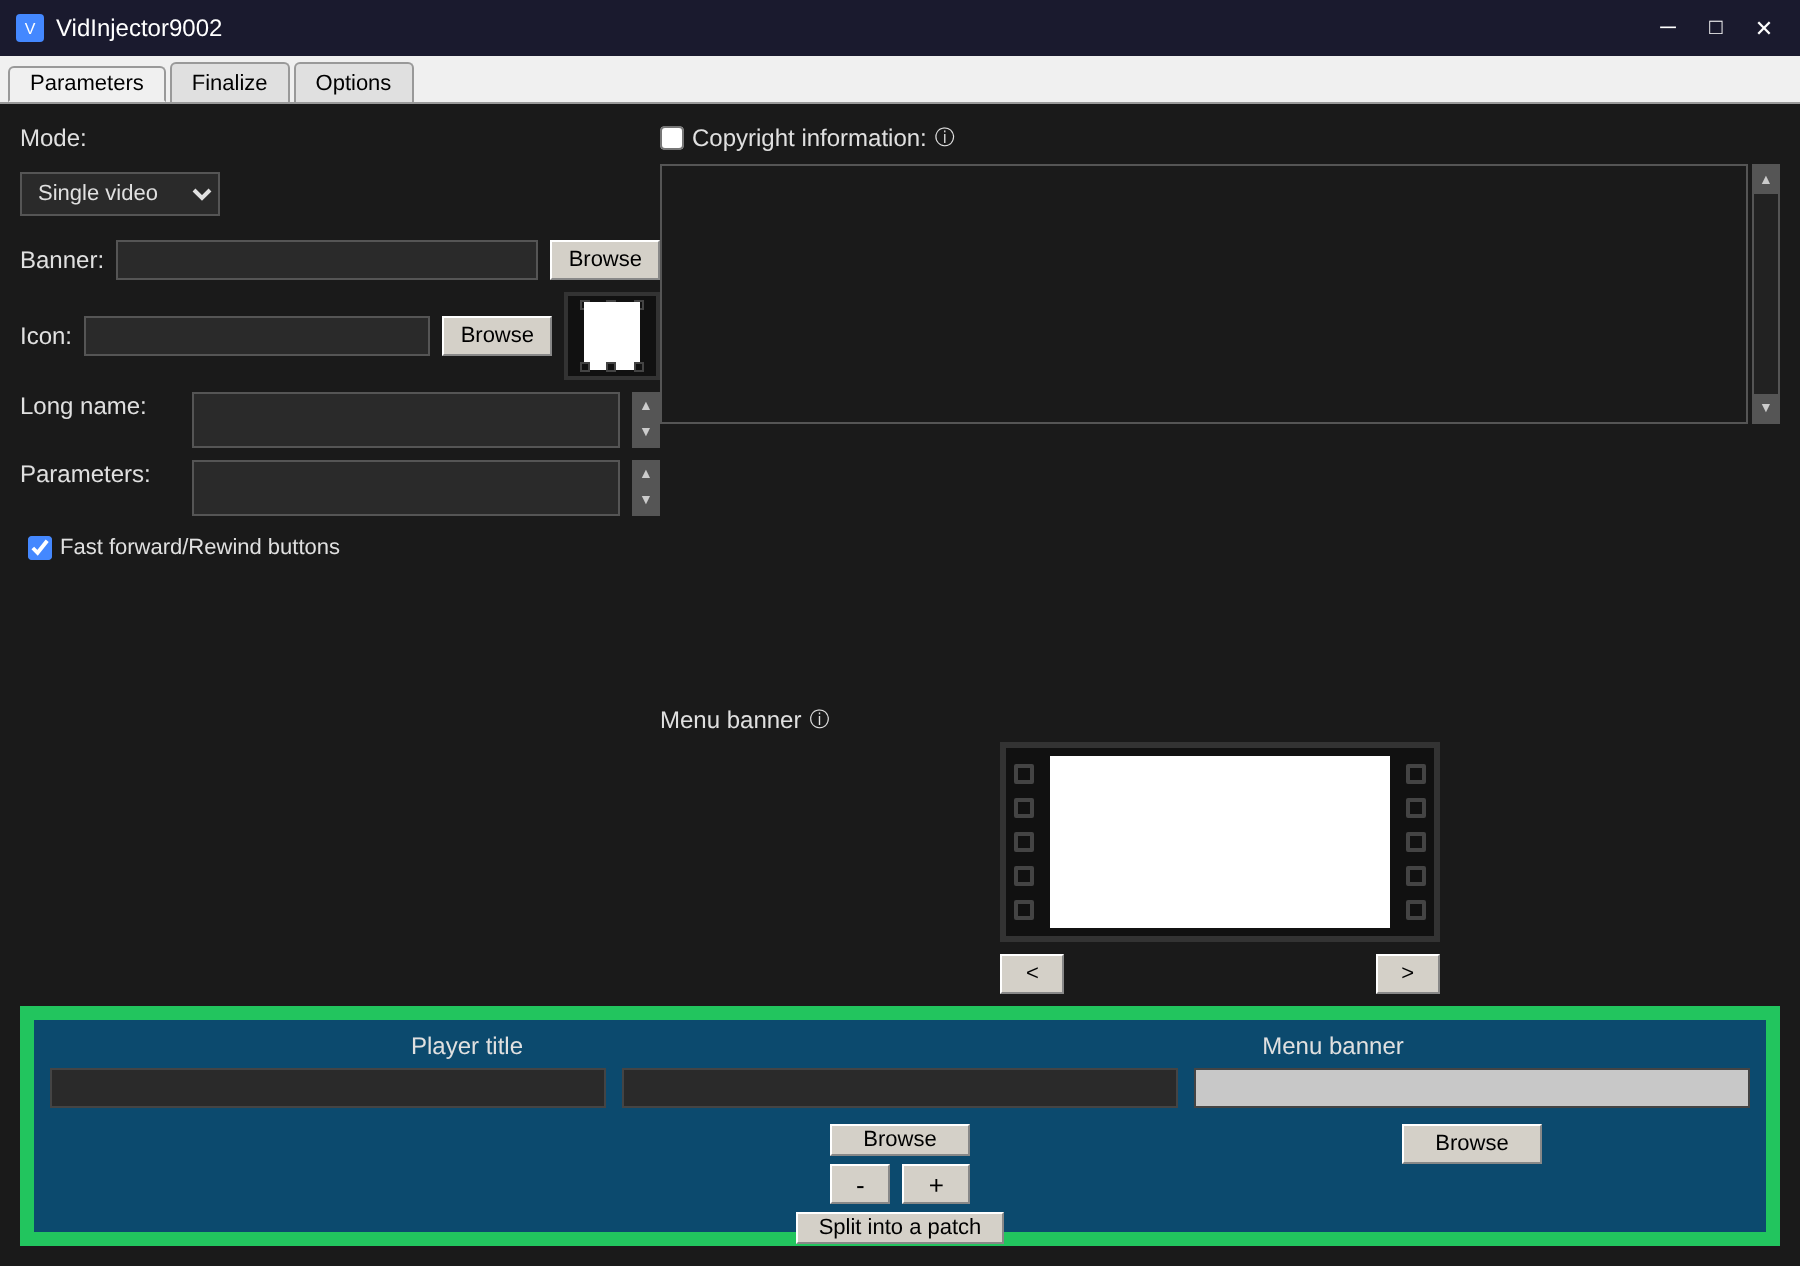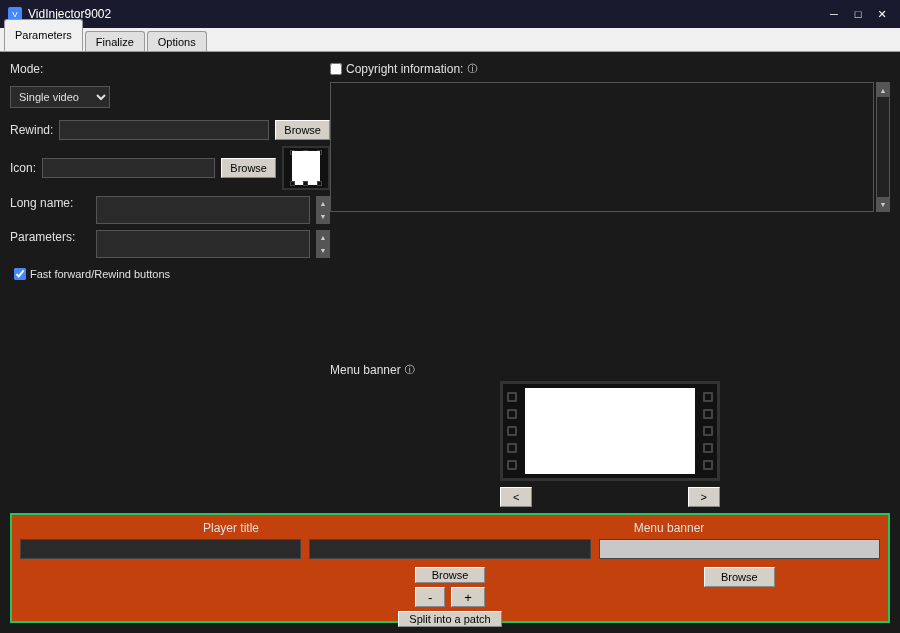--- a/index.html
+++ b/index.html
@@ -74,21 +74,21 @@
       height: 20px;
       display: flex;
       align-items: center;
       margin-right: 2px;
       border-radius: 3px 3px 0 0;
     }
     .tab.active {
       background: #f0f0f0;
       border-bottom: 1px solid #f0f0f0;
       font-weight: normal;
-      height: 32px;
+      height: 18px;
     }
 
     
     .main {
       background: #1a1a1a;
       color: #e0e0e0;
       width: 900px;
       height: calc(633px - 28px - 24px);
       padding: 10px;
       display: flex;
@@ -459,21 +459,21 @@
         <span class="field-label">Mode:</span>
       </div>
       <div style="margin-bottom:6px;">
         <select class="mode-select">
           <option>Single video</option>
           <option>Multiple videos</option>
         </select>
       </div>
 
       <div class="field-row">
-        <span class="field-label">Rewind:</span>
+        <span class="field-label">Banner:</span>
         <input type="text" class="field-input" style="width: 100px;">
         <button class="browse-btn">Browse</button>
       </div>
 
       <div class="field-row">
         <span class="field-label">Icon:</span>
         <input type="text" class="field-input" style="width: 80px;">
         <button class="browse-btn">Browse</button>
 
         <div class="icon-film-strip">
@@ -561,21 +561,21 @@
           </div>
         </div>
         <div class="menu-banner-controls" style="width:220px;">
           <button class="nav-btn">&lt;</button>
           <button class="nav-btn">&gt;</button>
         </div>
       </div>
     </div>
   </div>
 
-  <div style="margin-top:6px; border:2px solid #22c55e; background:#c2410c;">
+  <div style="margin-top:6px; border:7px solid #22c55e; background:#0c4a6e;">
 
     <div class="col-header-row">
       <div class="col-header">Player title</div>
       <div class="col-header">Menu banner</div>
     </div>
 
     <div style="display:flex; padding:2px 4px; gap:0;">
       <div style="flex:1; padding:0 4px;">
         <input type="text" class="col-input" style="width: 100%;">
       </div>

